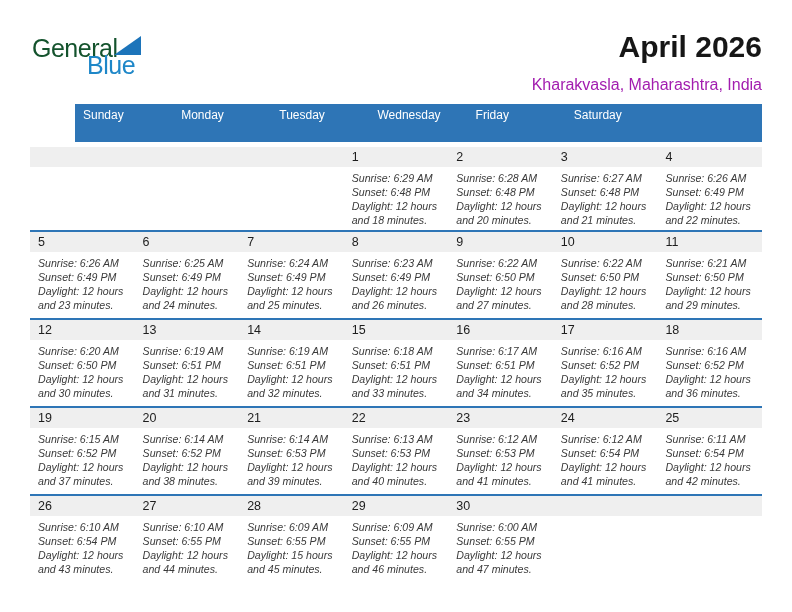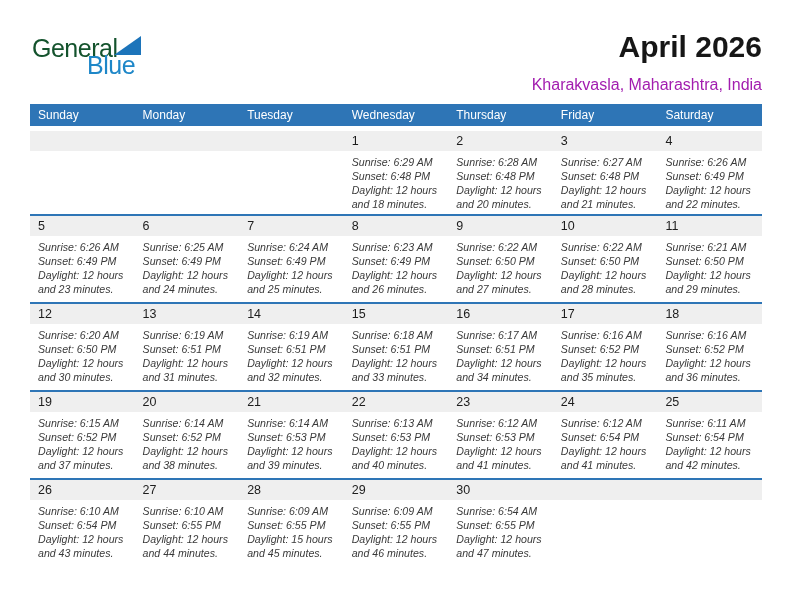--- a/index.html
+++ b/index.html
@@ -71,21 +71,22 @@
   .calendar {
     position: absolute;
     left: 30px;
     top: 104px;
     width: 732px;
   }
   .weekday-header {
     display: grid;
     grid-template-columns: repeat(7, 1fr);
     background: var(--header-blue, #2e75b6);
-    height: 22px;
+    height: 38px;
+    margin-left: 45px;
   }
   .weekday-cell {
     color: #ffffff;
     font-size: 12px;
     line-height: 22px;
     padding-left: 8px;
     overflow: hidden;
     white-space: nowrap;
   }
   .week-row {
@@ -135,21 +136,20 @@
     <div class="page-title">April 2026</div>
     <div class="location">Kharakvasla, Maharashtra, India</div>
   </div>
 
   <div class="calendar">
     <div class="weekday-header" id="weekday-header">
         <div class="weekday-cell">Sunday</div>
         <div class="weekday-cell">Monday</div>
         <div class="weekday-cell">Tuesday</div>
         <div class="weekday-cell">Wednesday</div>
-        <div class="weekday-cell">Thursday</div>
         <div class="weekday-cell">Friday</div>
         <div class="weekday-cell">Saturday</div>
       </div>
     <div id="weeks-container">
         <div class="week-row first">
           <div class="day-cell">
             <div class="day-num"></div>
           </div>
           <div class="day-cell">
             <div class="day-num"></div>
@@ -393,21 +393,21 @@
             <div class="day-num">29</div>
             <div class="day-details">
               <div>Sunrise: 6:09 AM</div>
               <div>Sunset: 6:55 PM</div>
               <div>Daylight: 12 hours and 46 minutes.</div>
             </div>
           </div>
           <div class="day-cell">
             <div class="day-num">30</div>
             <div class="day-details">
-              <div>Sunrise: 6:54 AM</div>
+              <div>Sunrise: 6:00 AM</div>
               <div>Sunset: 6:55 PM</div>
               <div>Daylight: 12 hours and 47 minutes.</div>
             </div>
           </div>
           <div class="day-cell">
             <div class="day-num"></div>
           </div>
           <div class="day-cell">
             <div class="day-num"></div>
           </div>

